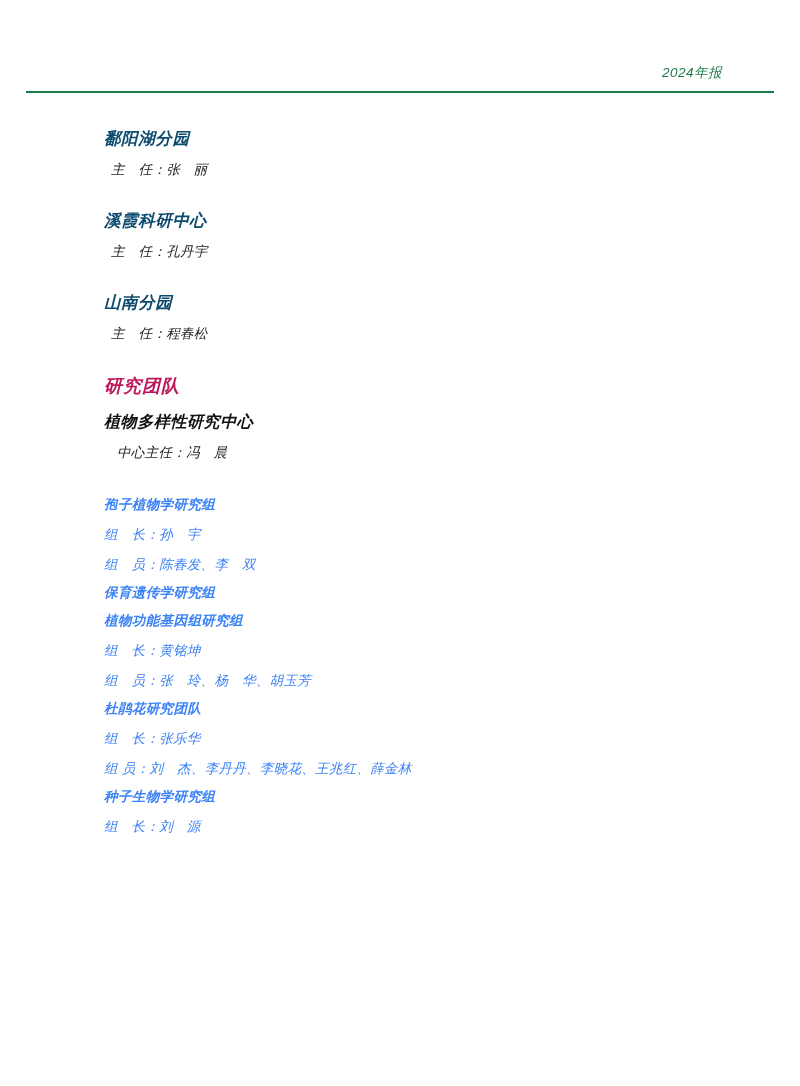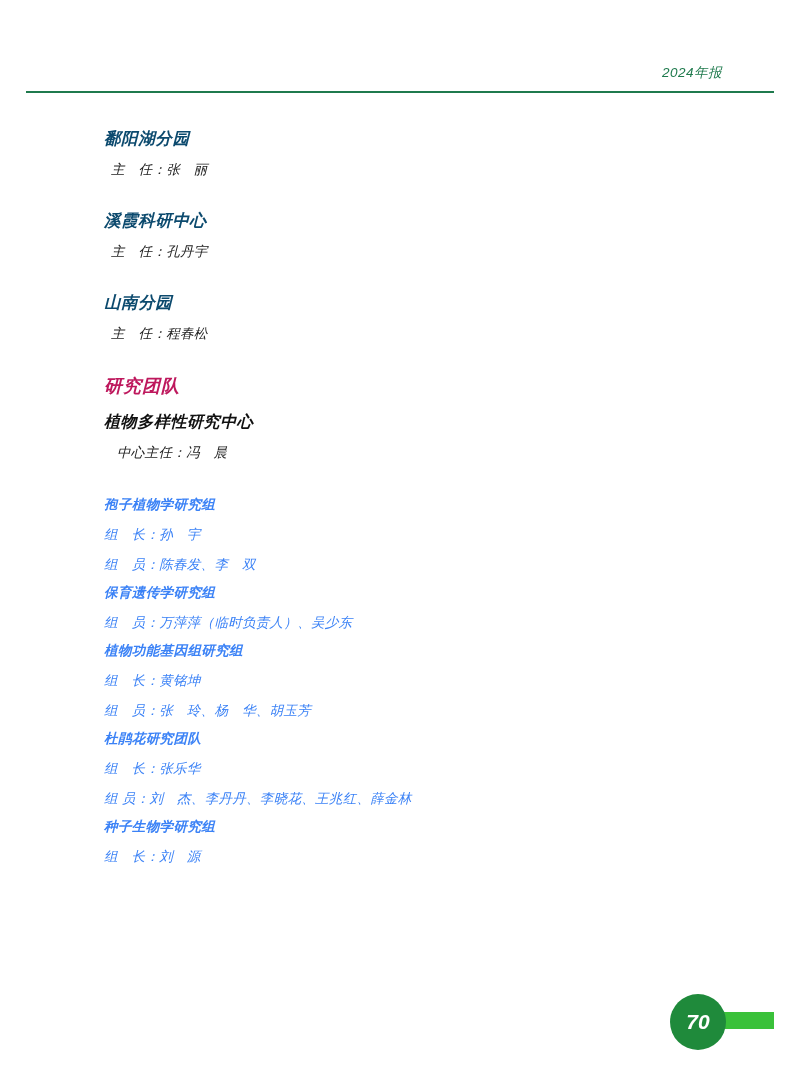--- a/index.html
+++ b/index.html
@@ -169,21 +169,20 @@
     <p class="center-lead">中心主任：冯　晨</p>
 
     <div class="group">
       <p class="group-name">孢子植物学研究组</p>
       <p class="group-line">组　长：孙　宇</p>
       <p class="group-line">组　员：陈春发、李　双</p>
     </div>
 
     <div class="group">
       <p class="group-name">保育遗传学研究组</p>
-      <p class="group-line">组　员：万萍萍（临时负责人）、吴少东</p>
     </div>
 
 
     <div class="group">
       <p class="group-name">植物功能基因组研究组</p>
       <p class="group-line">组　长：黄铭坤</p>
       <p class="group-line">组　员：张　玲、杨　华、胡玉芳</p>
     </div>
 
     <div class="group">
@@ -192,18 +191,14 @@
       <p class="group-line">组 员：刘　杰、李丹丹、李晓花、王兆红、薛金林</p>
     </div>
 
     <div class="group">
       <p class="group-name">种子生物学研究组</p>
       <p class="group-line">组　长：刘　源</p>
     </div>
 
   </div>
 
-  <div class="footer-marker">
-    <div class="footer-bar"></div>
-    <div class="footer-circle">70</div>
-  </div>
 
 </div>
 
 </body></html>

